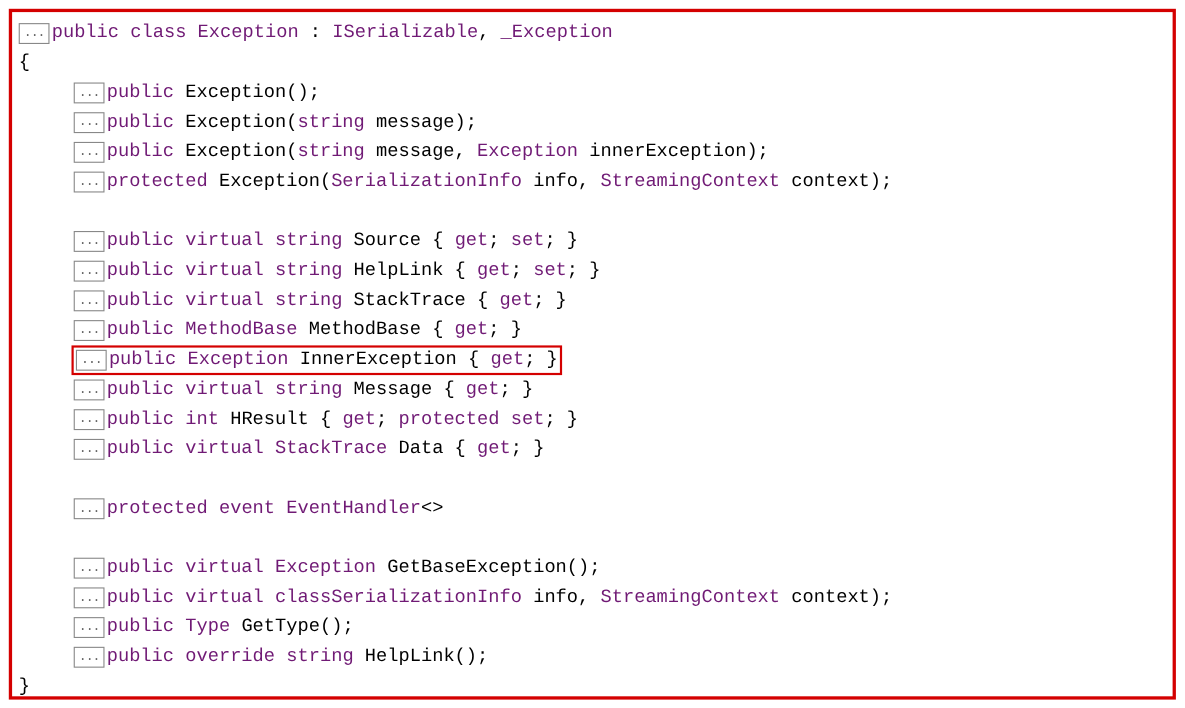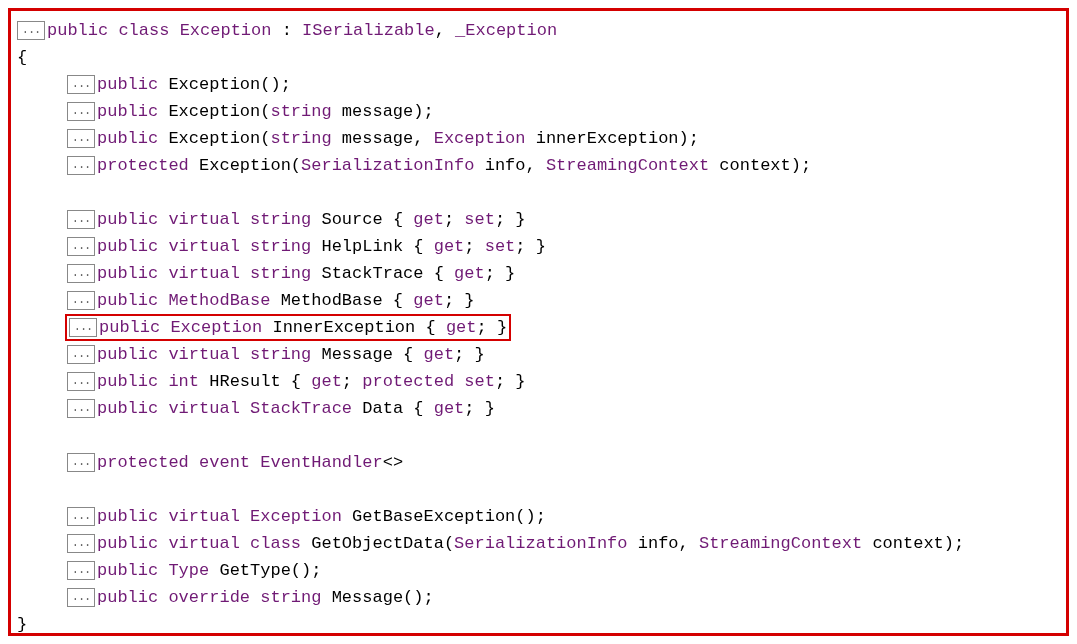--- a/index.html
+++ b/index.html
@@ -209,37 +209,36 @@
     <span class="kw">virtual</span><span class="plain"> </span>
     <span class="type">Exception</span>
     <span class="plain"> GetBaseException();</span>
   </div>
 
   <div class="line indent1">
     <span class="fold-box">...</span>
     <span class="kw">public</span><span class="plain"> </span>
     <span class="kw">virtual</span><span class="plain"> </span>
     <span class="kw">class</span>
-    <span class="plain"> GetObjectData(</span>
     <span class="type">SerializationInfo</span>
     <span class="plain"> info, </span>
     <span class="type">StreamingContext</span>
     <span class="plain"> context);</span>
   </div>
 
   <div class="line indent1">
     <span class="fold-box">...</span>
     <span class="kw">public</span><span class="plain"> </span>
     <span class="type">Type</span>
     <span class="plain"> GetType();</span>
   </div>
 
   <div class="line indent1">
     <span class="fold-box">...</span>
     <span class="kw">public</span><span class="plain"> </span>
     <span class="kw">override</span><span class="plain"> </span>
     <span class="kw">string</span>
-    <span class="plain"> Message();</span>
+    <span class="plain"> HelpLink();</span>
   </div>
 
   <div class="line indent0"><span class="plain">}</span></div>
 
 </div>
 
 </body></html>

